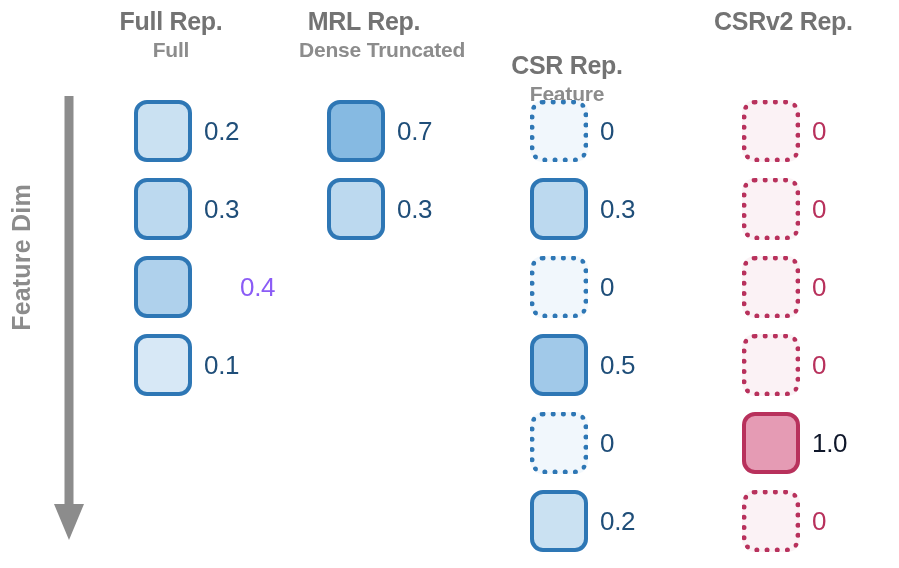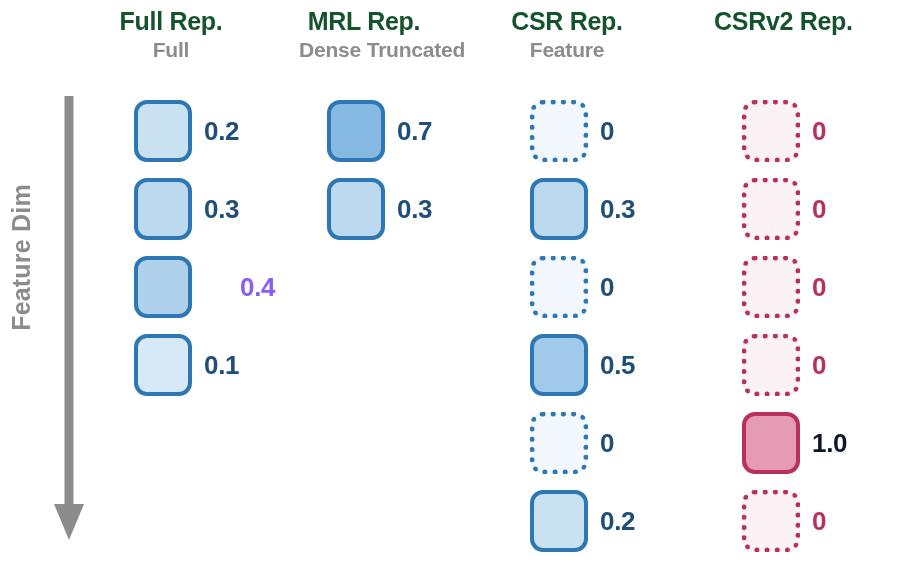--- a/index.html
+++ b/index.html
@@ -51,21 +51,21 @@
   }
   .col-headers {
     position: absolute;
     top: 6px;
     width: 100%;
     text-align: center;
   }
   .col-title {
     font-size: 25px;
     font-weight: bold;
-    color: #14532d;
+    color: #737373;
     line-height: 30px;
     white-space: nowrap;
     letter-spacing: -0.3px;
   }
   .col-subtitle {
     font-size: 21px;
     font-weight: bold;
     color: #8c8c8c;
     line-height: 28px;
     white-space: nowrap;
@@ -98,21 +98,21 @@
     border-style: dotted;
     border-width: 5px;
   }
   .cell-value {
     position: absolute;
     left: 70px;
     top: 0;
     height: 62px;
     line-height: 62px;
     font-size: 26px;
-    font-weight: bold;
+    font-weight: normal;
     white-space: nowrap;
     letter-spacing: -0.3px;
   }
 </style>
 </head>
 <body>
 
 <div id="diagram">
 
   <div class="axis-arrow">
@@ -158,21 +158,21 @@
             <div class="cell-box solid" style="border-color: rgb(46, 119, 181); background: rgb(134, 186, 226);"></div>
             <div class="cell-value" style="color: rgb(31, 78, 121);">0.7</div>
           </div>
           <div class="cell-row">
             <div class="cell-box solid" style="border-color: rgb(46, 119, 181); background: rgb(188, 217, 239);"></div>
             <div class="cell-value" style="color: rgb(31, 78, 121);">0.3</div>
           </div>
         </div>
       </div>
       <div class="column" style="left: 530px; width: 130px; margin-left: 0px;">
-        <div class="col-headers" style="left: -28px; width: 130px;">
+        <div class="col-headers" style="left: -28px; width: 130px; margin-top: 44px;">
           <div class="col-title">CSR Rep.</div>
           <div class="col-subtitle">Feature</div>
         </div>
         <div class="cells">
           <div class="cell-row">
             <div class="cell-box dotted" style="border-color: rgb(46, 119, 181); background: rgb(241, 247, 252);"></div>
             <div class="cell-value" style="color: rgb(31, 78, 121);">0</div>
           </div>
           <div class="cell-row">
             <div class="cell-box solid" style="border-color: rgb(46, 119, 181); background: rgb(188, 217, 239);"></div>

